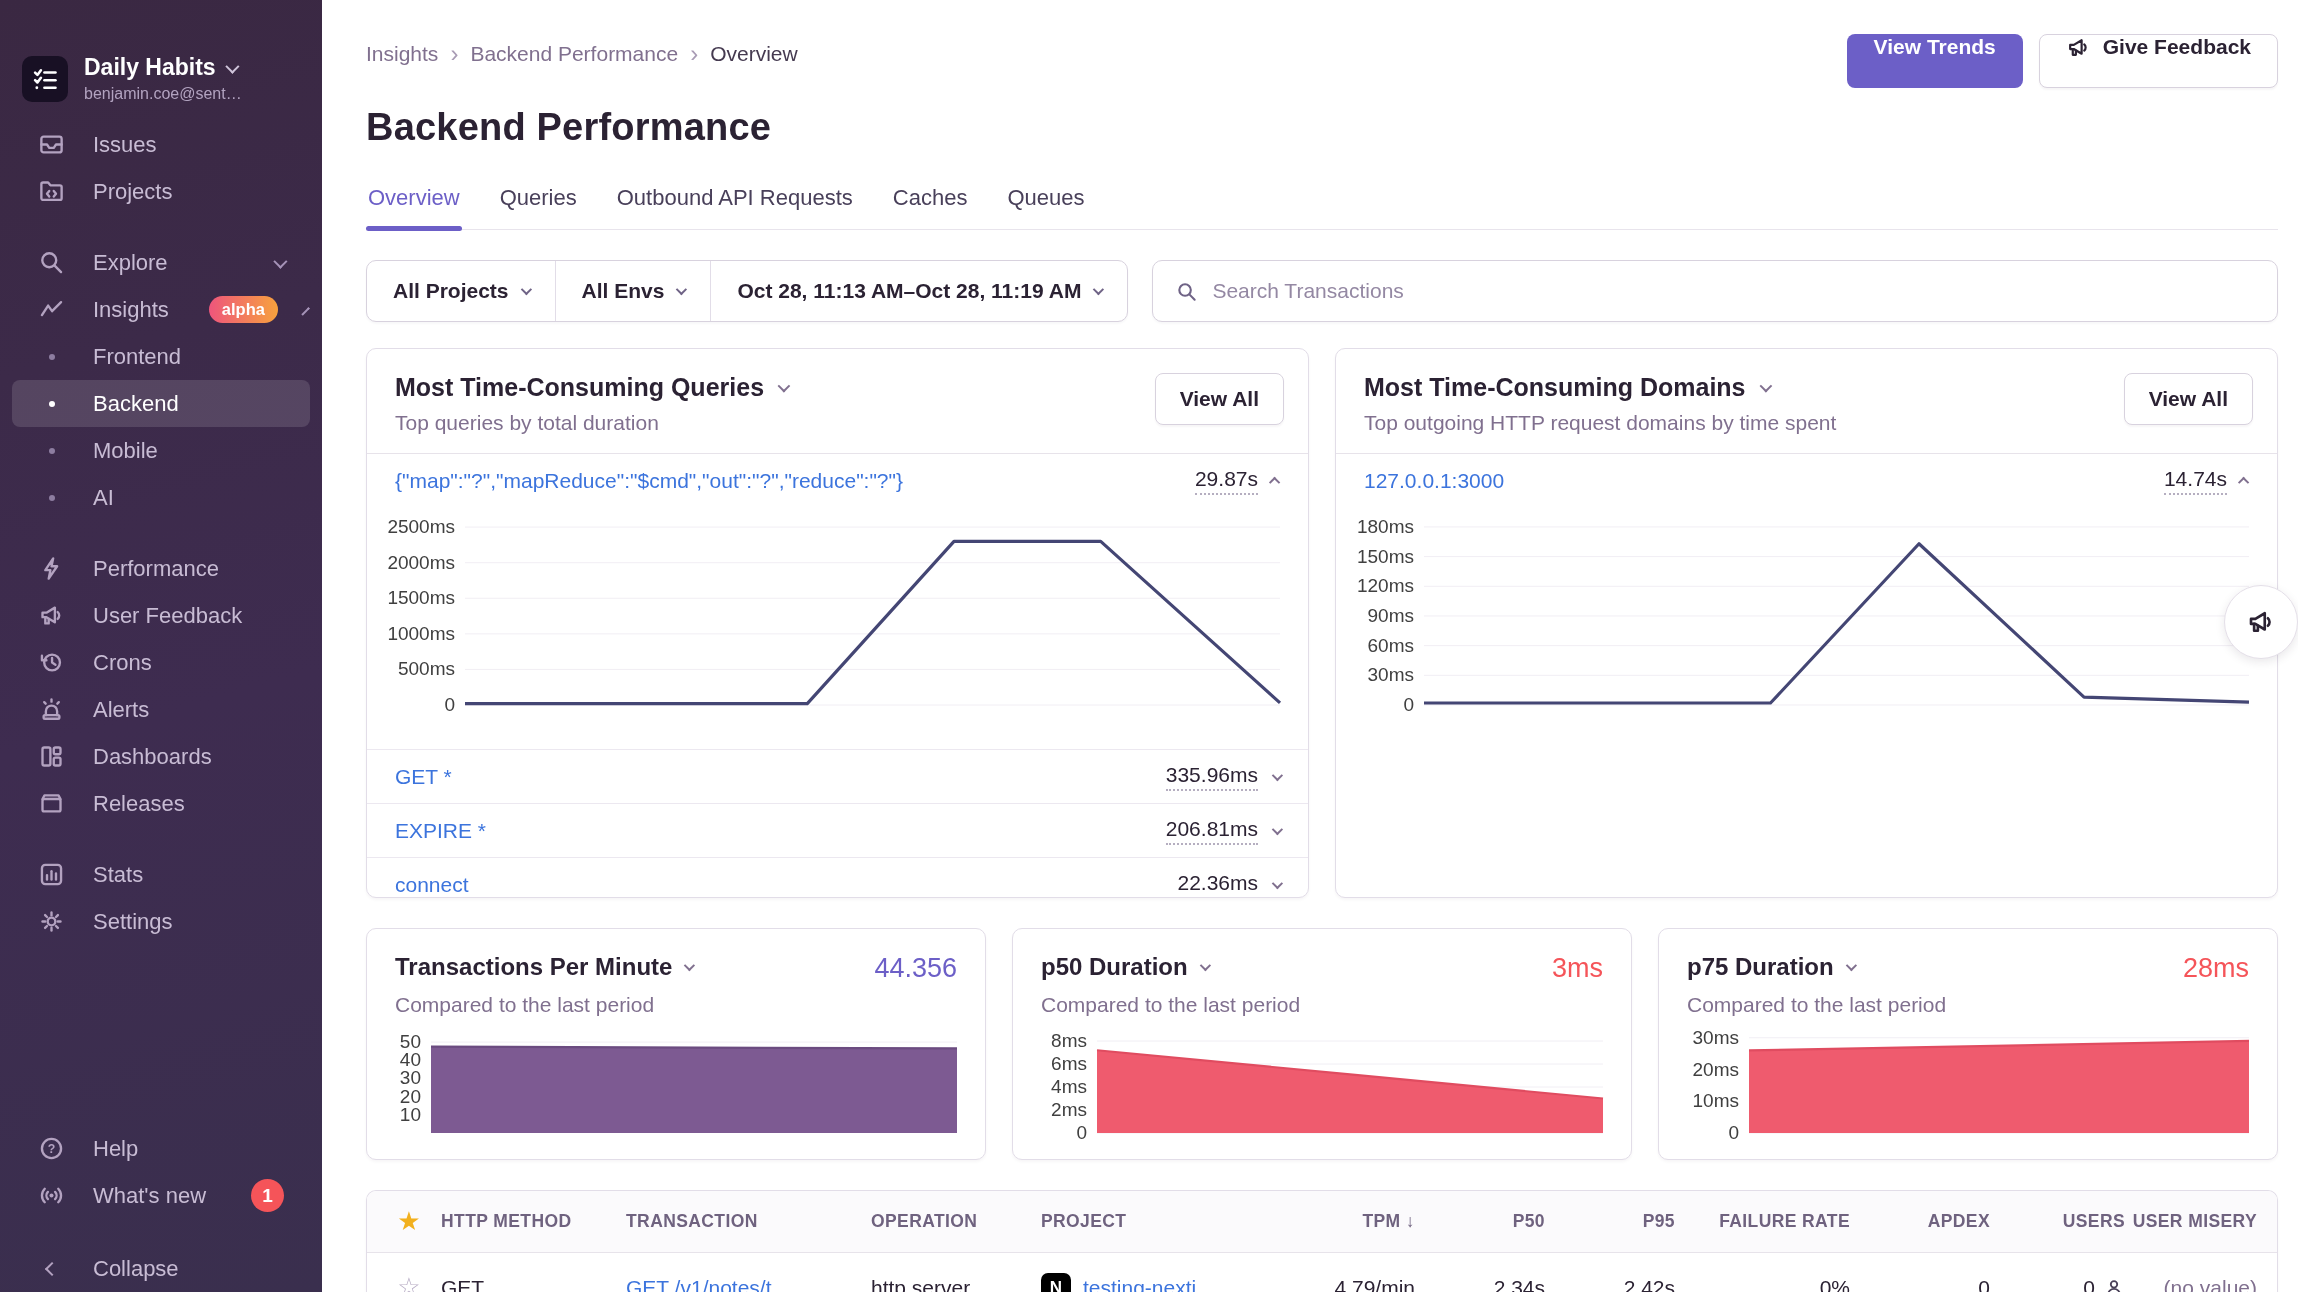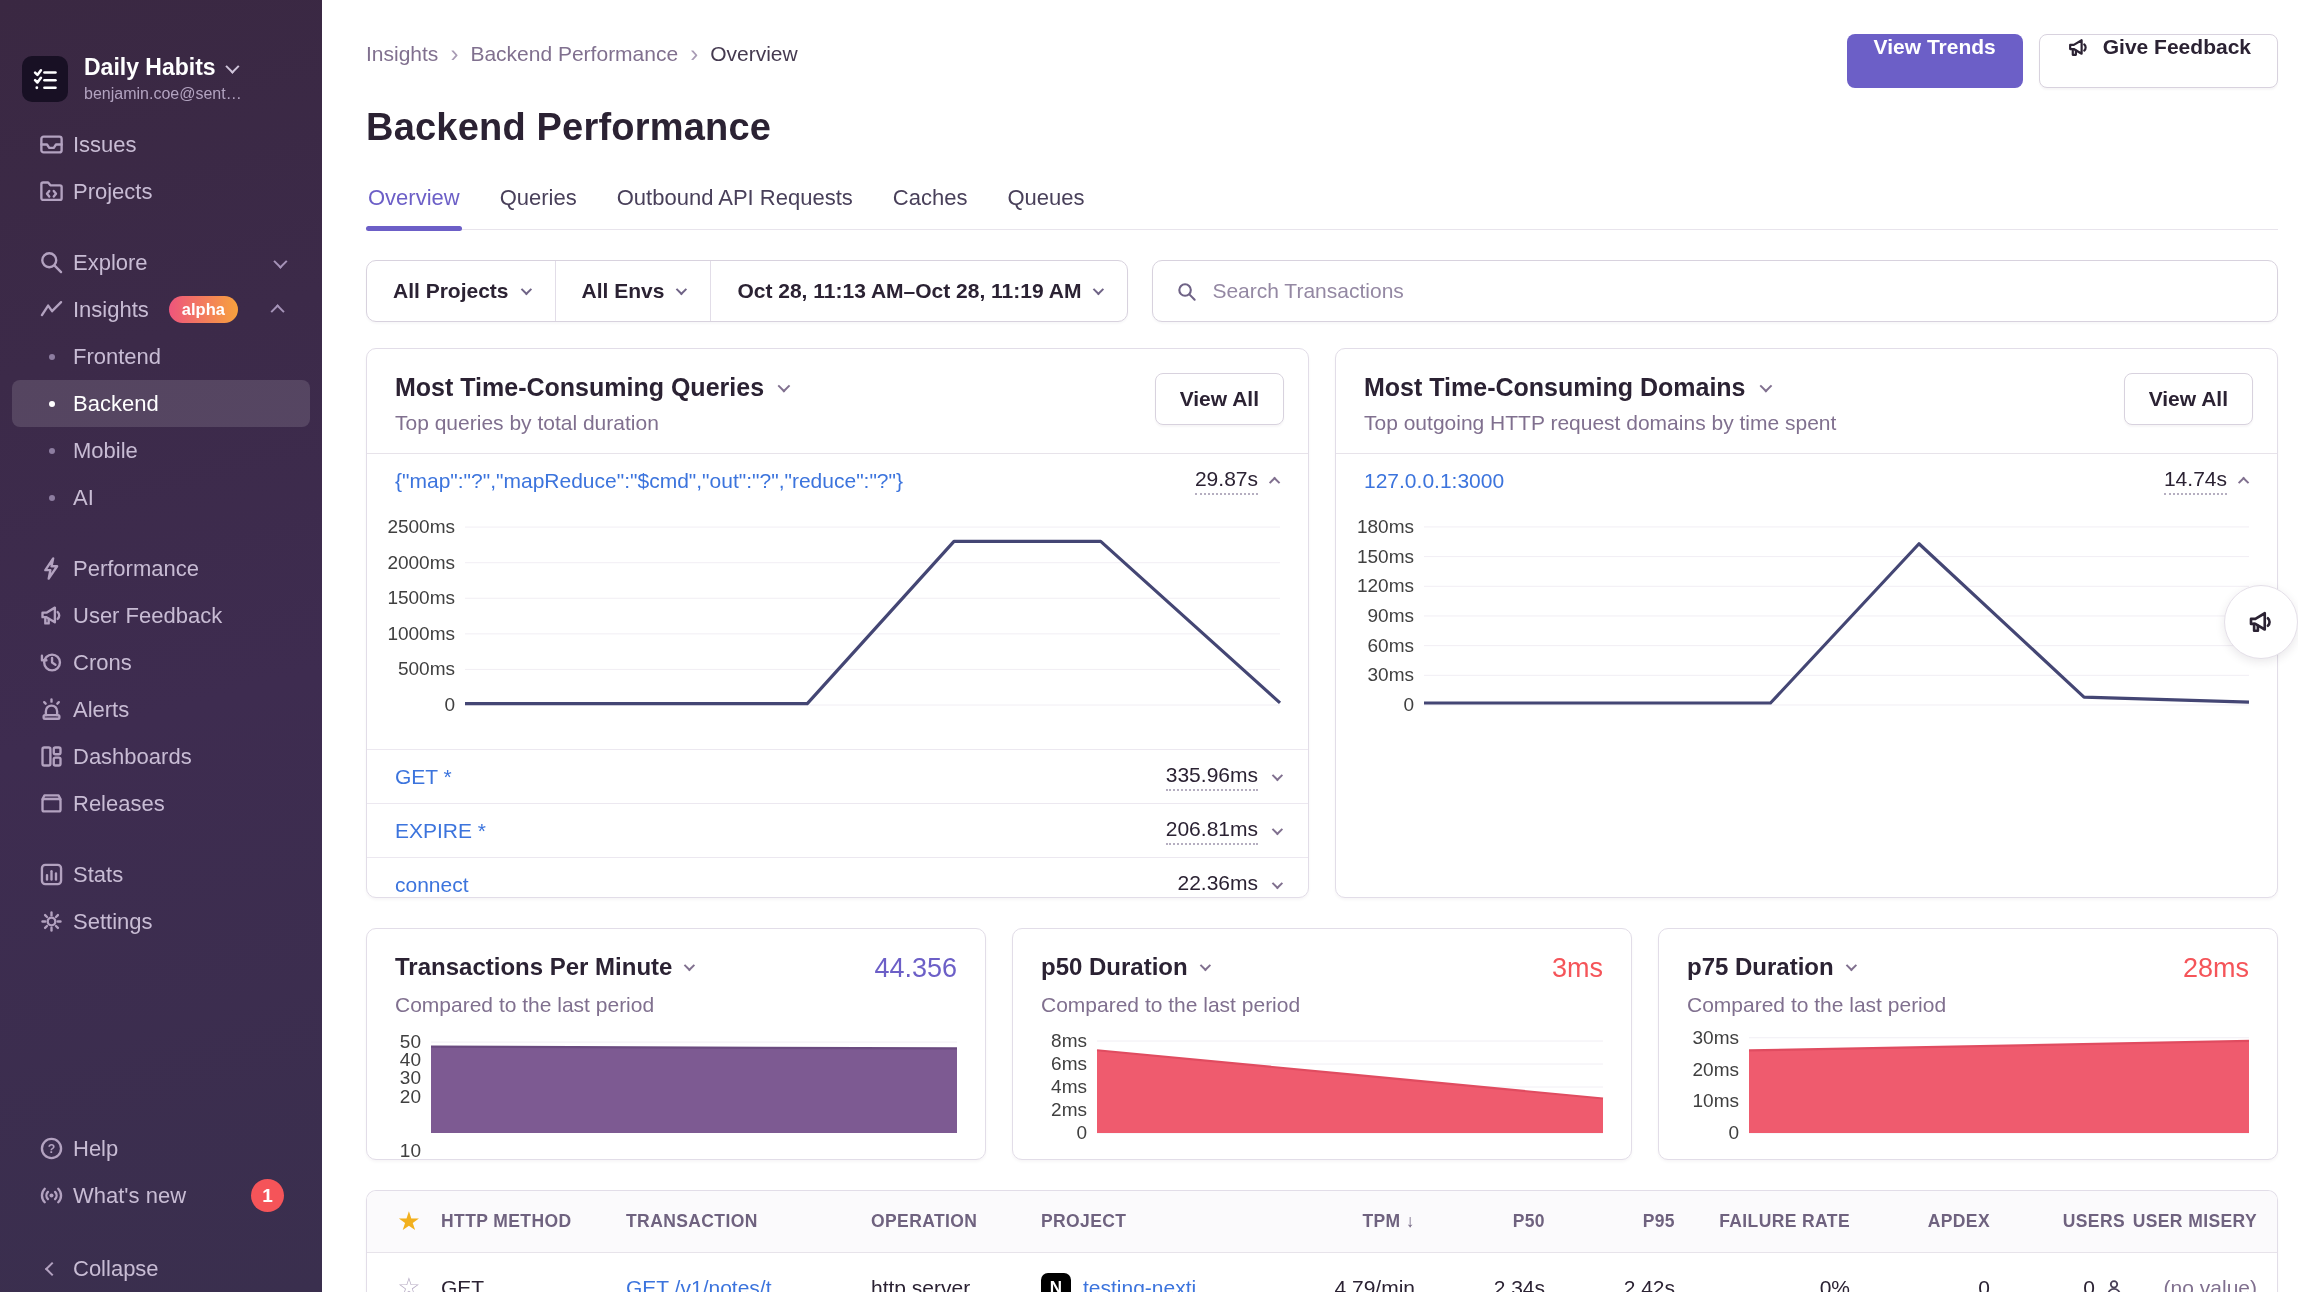--- a/index.html
+++ b/index.html
@@ -10,21 +10,21 @@
   
   .sidebar { flex:0 0 322px; width:322px; background:linear-gradient(165deg,#3a2842 0%,#3e2c50 55%,#3a2f4e 100%);
     color:#c8bcd4; display:flex; flex-direction:column; padding:20px 0 0; overflow:hidden; }
   .org { display:flex; align-items:center; gap:16px; padding:4px 22px 10px; cursor:pointer;margin-top:30px; }
   .org-avatar { width:46px; height:46px; border-radius:10px; background:#181024; display:flex;
     align-items:center; justify-content:center; flex:0 0 46px; }
   .org-name { font-size:23px; font-weight:700; color:#fff; display:flex; align-items:center; gap:10px; }
   .org-email { font-size:16px; color:#b2a3c0; margin-top:4px; white-space:nowrap; overflow:hidden;
     text-overflow:ellipsis; max-width:230px; }
   .nav { margin-top:8px; display:flex; flex-direction:column; flex:1; }
-  .nav-item { display:flex; align-items:center; gap:8px; height:47px; padding:0 26px; font-size:22px;
+  .nav-item { display:flex; align-items:center; gap:28px; height:47px; padding:0 26px; font-size:22px;
     cursor:pointer; border-radius:8px; margin:0 12px; flex:0 0 47px; }
   .nav-item .nicon { width:27px; height:27px; flex:0 0 27px; display:flex; align-items:center;
     justify-content:center; color:#b3a2c0; }
   .nav-item.active { background:rgba(255,255,255,.13); color:#fff; }
   .nav-item.active .dot { background:#fff; }
   .dot { width:6px; height:6px; border-radius:50%; background:#8d7da0; margin:0 auto; }
   .gap-sm { height:24px; flex:0 0 24px; }
   .chev { display:inline-block; width:10px; height:10px; border-right:2.4px solid currentColor;
     border-bottom:2.4px solid currentColor; }
   .chev.down  { transform:rotate(45deg) translateY(-2px); }
@@ -537,21 +537,21 @@
           </div>
           <div class="metric-value val-purple">44.356</div>
         </div>
         <div class="metric-sub">Compared to the last period</div>
         <div class="chart small">
             <div class="ylab" style="width: 36px;">
               <span style="top: 9.09091%;">50</span>
               <span style="top: 27.2727%;">40</span>
               <span style="top: 45.4545%;">30</span>
               <span style="top: 63.6364%;">20</span>
-              <span style="top: 81.8182%; margin-top: 36px;">10</span>
+              <span style="top: 81.8182%;">10</span>
             </div>
             <svg viewBox="0 0 100 100" preserveAspectRatio="none" class="plot">
               <line x1="0" x2="100" y1="9.090909090909093" y2="9.090909090909093" class="grid" vector-effect="non-scaling-stroke"></line>
               <line x1="0" x2="100" y1="27.27272727272727" y2="27.27272727272727" class="grid" vector-effect="non-scaling-stroke"></line>
               <line x1="0" x2="100" y1="45.45454545454546" y2="45.45454545454546" class="grid" vector-effect="non-scaling-stroke"></line>
               <line x1="0" x2="100" y1="63.63636363636363" y2="63.63636363636363" class="grid" vector-effect="non-scaling-stroke"></line>
               <line x1="0" x2="100" y1="81.81818181818181" y2="81.81818181818181" class="grid" vector-effect="non-scaling-stroke"></line>
               <path d="M0,13.636363636363635 L100,15.454545454545453 L100,100 L0,100 Z" fill="#7D5A92"></path>
               <polyline points="0,13.636363636363635 100,15.454545454545453" fill="none" stroke="#6b4b80" stroke-width="2.2" vector-effect="non-scaling-stroke"></polyline>
             </svg>

